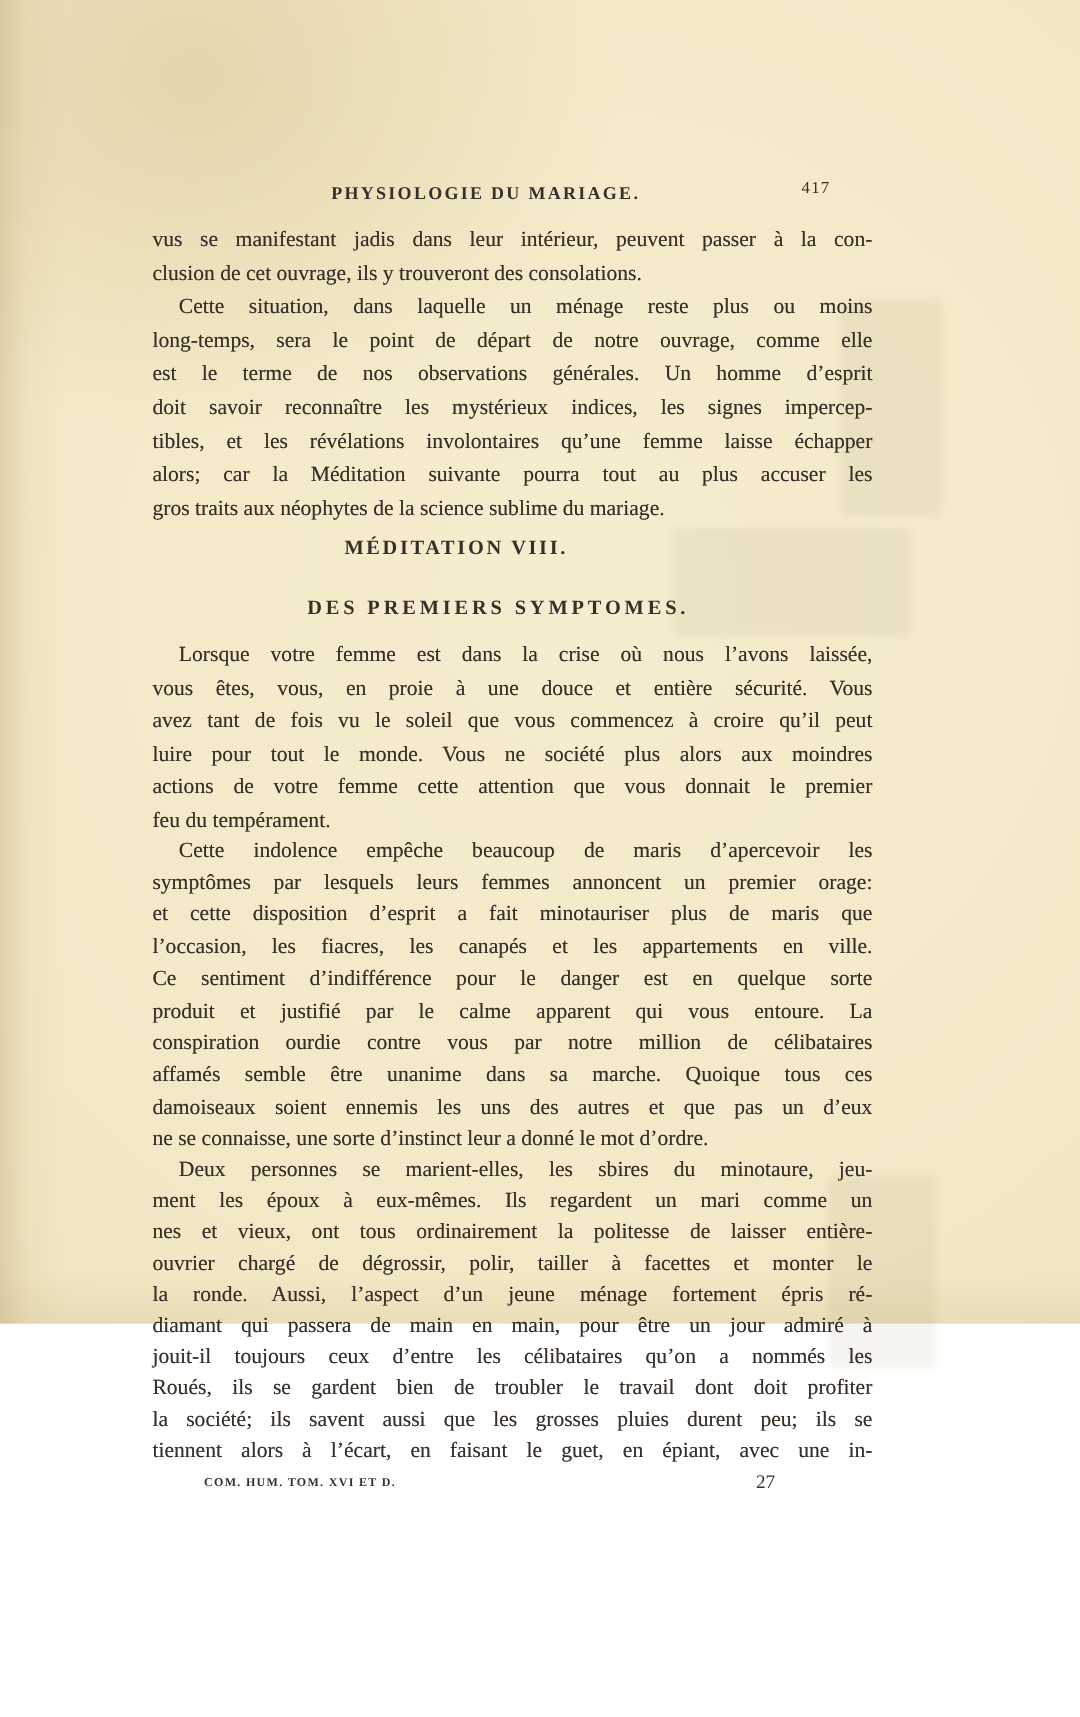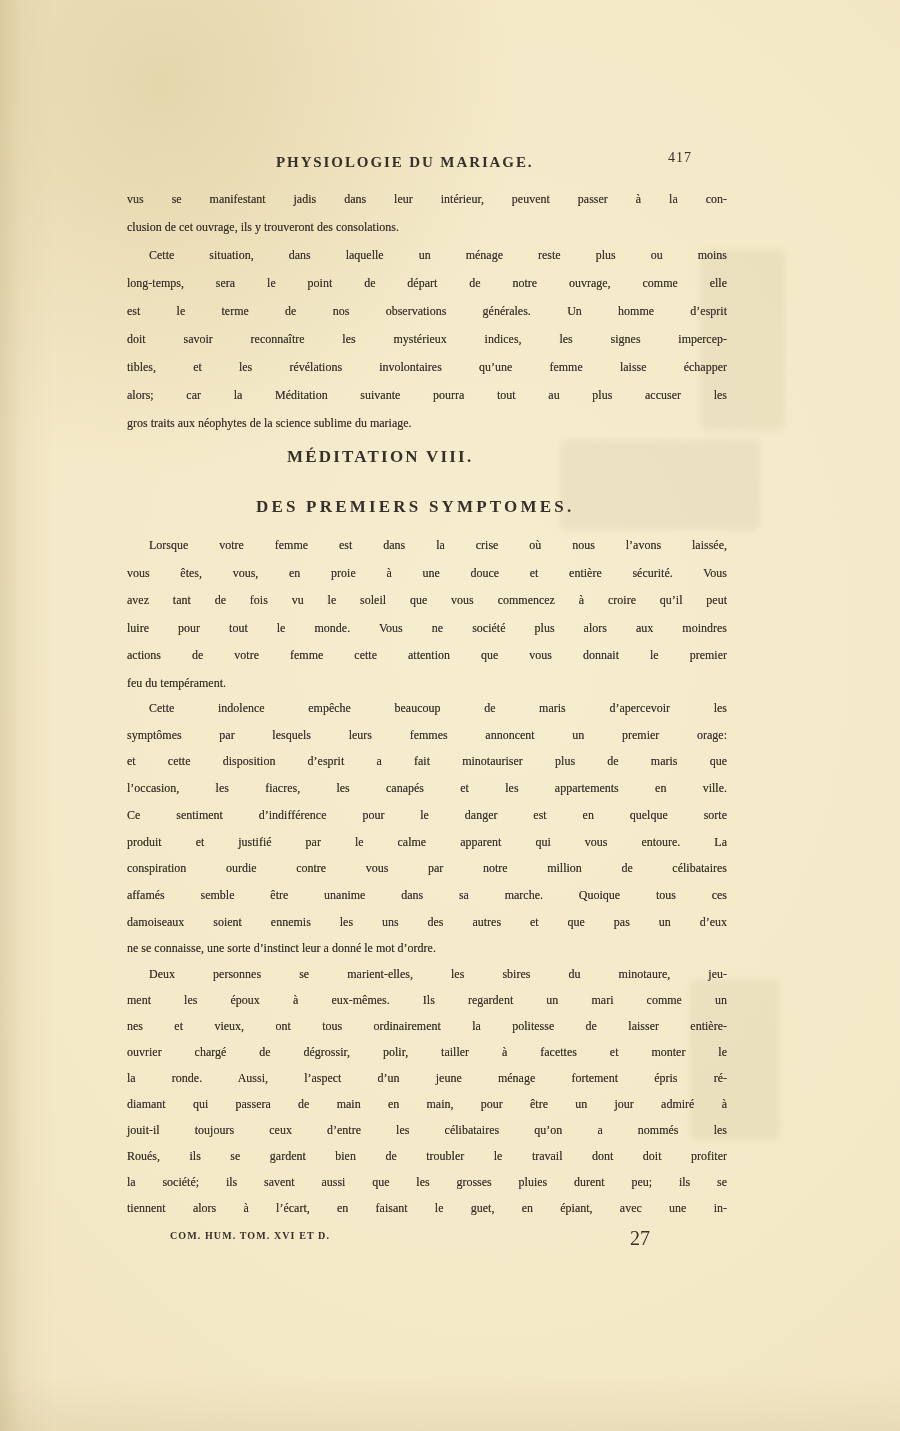--- a/index.html
+++ b/index.html
@@ -5,41 +5,41 @@
   html, body {
     margin: 0;
     padding: 0;
     width: 900px;
     height: 1431px;
     overflow: hidden;
   }
   .page {
     position: relative;
     width: 900px;
-    height: 1431px;
+    height: 1103px;
     font-family: "Liberation Serif", serif;
     color: #37302a;
     background:
       radial-gradient(ellipse 130% 90% at 18% 6%, rgba(201,180,122,0.35) 0%, rgba(201,180,122,0) 30%),
       linear-gradient(90deg, rgba(150,126,72,0.22) 0%, rgba(150,126,72,0.06) 2.5%, rgba(150,126,72,0) 6%),
       linear-gradient(0deg, rgba(150,126,72,0.10) 0%, rgba(150,126,72,0) 4%),
       radial-gradient(ellipse 120% 100% at 55% 45%, #f6edcf 0%, #f3e8c6 55%, #ecdfba 100%);
   }
   
   .smudge {
     position: absolute;
     filter: blur(3px);
     background: rgba(120, 100, 55, 0.07);
     border-radius: 6px;
   }
   .text-block {
     position: absolute;
     left: 127px;
     width: 600px;
-    font-size: 12px;
+    font-size: 18px;
     text-shadow: 0 0 0.5px rgba(45, 35, 22, 0.55);
   }
   .line {
     text-align: justify;
     text-align-last: justify;
     white-space: normal;
   }
   .line.last { text-align-last: auto; }
   .line.indent { text-indent: 22px; }
   .running-title {
@@ -69,21 +69,21 @@
     text-shadow: none;
   }
   .footer-signature {
     position: absolute;
     font-size: 10px;
     font-weight: bold;
     letter-spacing: 1.1px;
   }
   .footer-catch {
     position: absolute;
-    font-size: 20px;
+    font-size: 16px;
   }
 </style>
 </head>
 <body>
 
 <div class="page">
 
   <div class="smudge" style="left:700px; top:250px; width:85px; height:180px;"></div>
   <div class="smudge" style="left:560px; top:440px; width:200px; height:90px;"></div>
   <div class="smudge" style="left:690px; top:980px; width:90px; height:160px;"></div>

